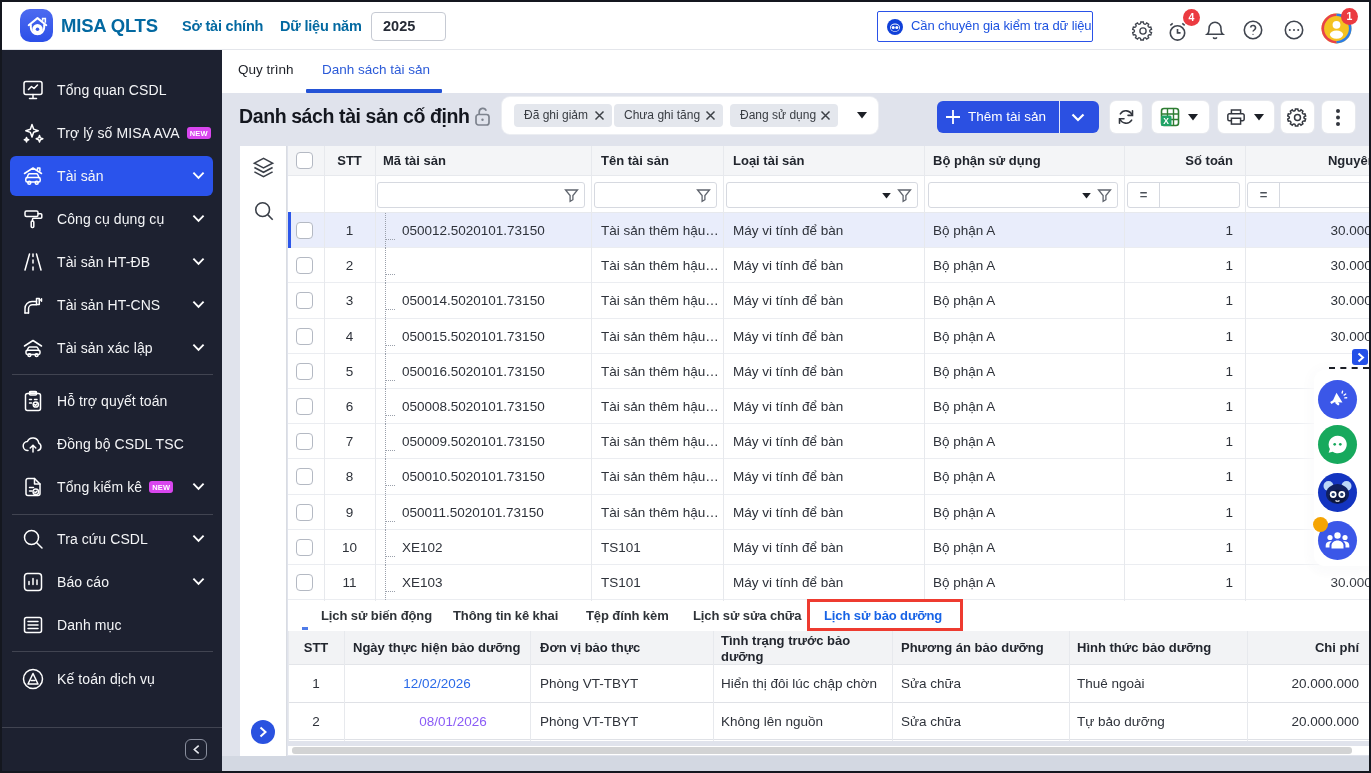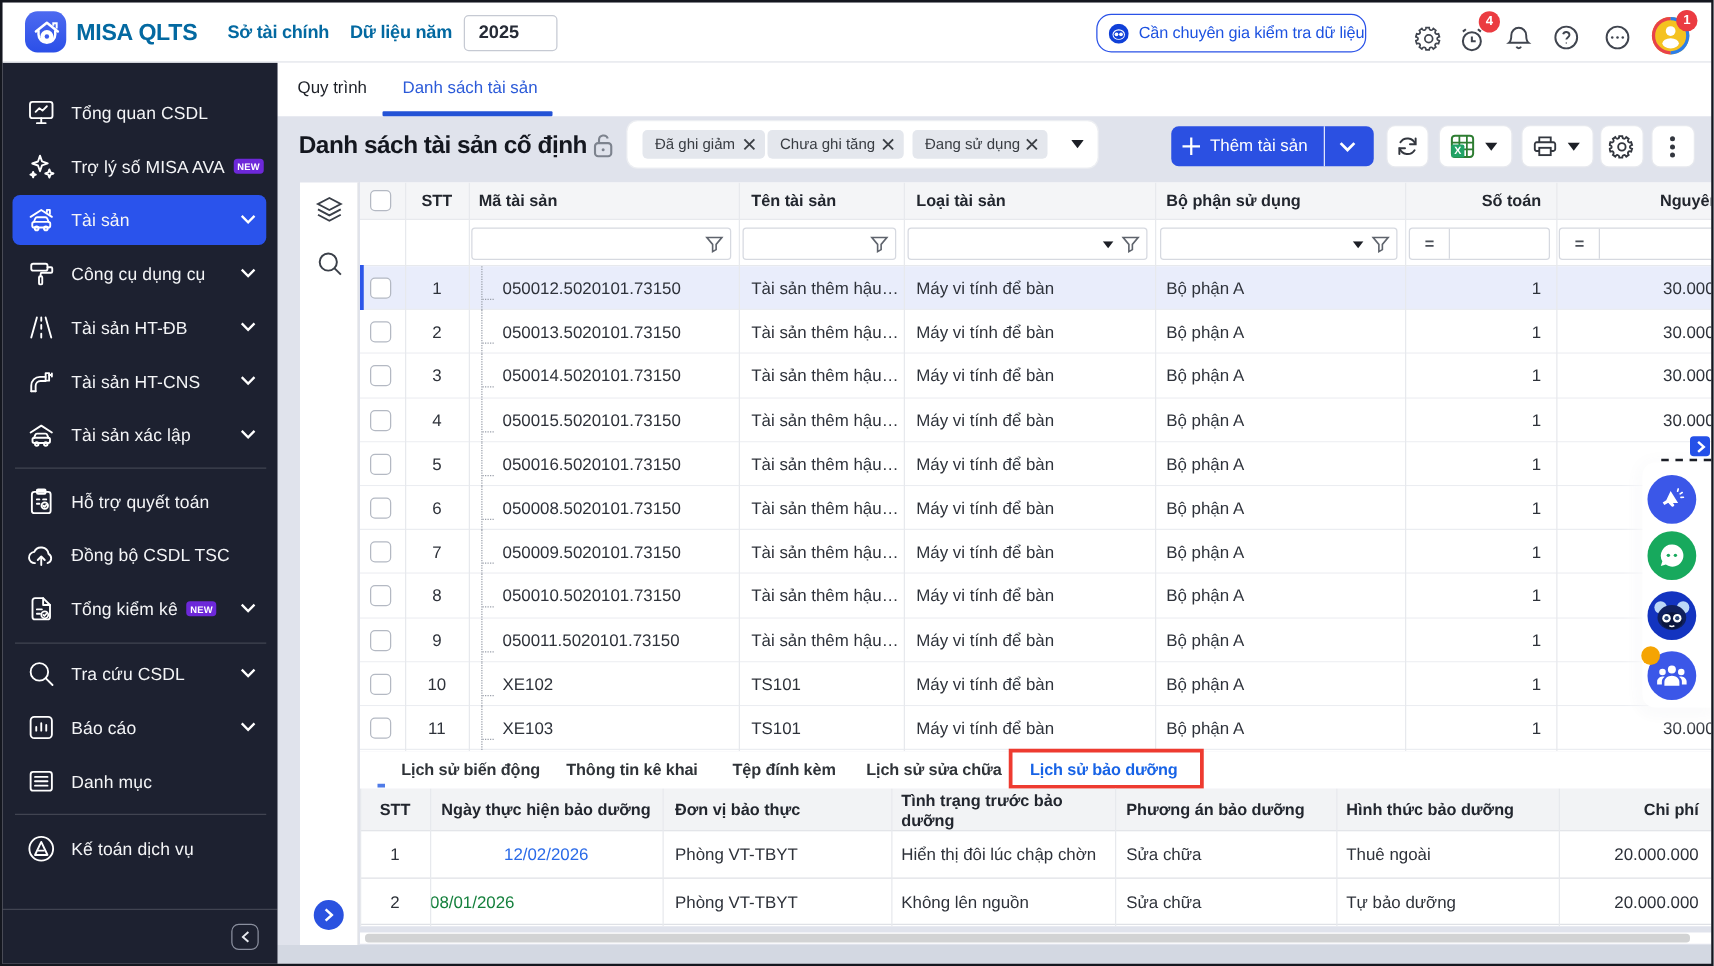--- a/index.html
+++ b/index.html
@@ -9,33 +9,33 @@
 #frame { position:absolute; inset:0; border:2px solid #14171f; z-index:90; pointer-events:none; }
 
 #topbar { position:absolute; left:2px; top:2px; right:2px; height:48px; background:#fff; border-bottom:1px solid #e4e6eb; z-index:5; }
 #logo { position:absolute; left:18px; top:7px; width:33px; height:33px; border-radius:10px; background:linear-gradient(180deg,#4d6af0,#2b4fe8); }
 #logo svg { position:absolute; left:5.5px; top:5.5px; }
 .tb-txt { position:absolute; top:0; height:40px; line-height:48px; color:#0369a1; }
 #brand { left:59px; font-size:18.5px; font-weight:bold; letter-spacing:-0.2px; }
 #lbl1 { left:180px; font-size:14.5px; font-weight:bold; letter-spacing:-0.2px; }
 #lbl2 { left:278px; font-size:14.5px; font-weight:bold; letter-spacing:-0.2px;text-align:center; }
 #yearbox { position:absolute; left:369px; top:10px; width:75px; height:29px; border:1px solid #c6cad3; border-radius:4px; background:#fff; font-size:14.5px; font-weight:bold; color:#262b36; line-height:27px; padding-left:11px; }
-#expertbtn { position:absolute; left:875px; top:9px; width:216px; height:31px; border:1.5px solid #2a52e8; border-radius:12px; background:#fff; }
+#expertbtn { position:absolute; left:875px; top:9px; width:216px; height:31px; border:1.5px solid #2a52e8; border-radius:2px; background:#fff; }
 #expertbtn .txt { position:absolute; left:33px; top:0; height:28px; line-height:28px; font-size:13px; color:#1d52e0; white-space:nowrap; letter-spacing:-0.1px; }
 .topicon { position:absolute; top:17px; color:#40454f; }
 .badge { position:absolute; background:#eb3b41; color:#fff; border-radius:9px; font-size:10.5px; font-weight:bold; height:17px; min-width:17px; text-align:center; line-height:17px; z-index:6; }
 
 #sidebar { position:absolute; left:2px; top:50px; width:220px; bottom:2px; background:#1d2130; z-index:4; }
 .sb-item { position:absolute; left:8px; width:203px; height:40px; border-radius:6px; color:#f4f5f7; }
 .sb-item.sel { background:#2a53ec; }
 .sb-item .ic { position:absolute; left:11px; top:8px; width:24px; height:24px; color:#fff; }
 .sb-item .tx { position:absolute; left:47px; top:0; height:40px; line-height:40px; font-size:14px; font-weight:500; white-space:nowrap; letter-spacing:0.1px; }
 .sb-item .ch { position:absolute; right:8px; top:13px; color:#fff; }
 .sb-sep { position:absolute; left:10px; width:201px; height:1px; background:rgba(255,255,255,.16); }
-.newbadge { display:inline-block; background:#6d28d9; color:#fff; font-size:7.5px; font-weight:bold; border-radius:3px; padding:2.5px 3px; vertical-align:2.5px; margin-left:7px; letter-spacing:.2px; line-height:7px; }
+.newbadge { display:inline-block; background:#d946ef; color:#fff; font-size:7.5px; font-weight:bold; border-radius:3px; padding:2.5px 3px; vertical-align:2.5px; margin-left:7px; letter-spacing:.2px; line-height:7px; }
 #collapsebtn { position:absolute; left:183px; top:689px; width:22px; height:21px; border:1.5px solid #8a8f9e; border-radius:6px; color:#e8eaf0; text-align:center; }
 
 #tabbar { position:absolute; left:222px; top:50px; right:2px; height:43px; background:#fff; z-index:1; }
 .tab { position:absolute; top:0; height:43px; line-height:40px; font-size:13.5px; color:#1d2027; }
 .tab.active { color:#2b5ad8; }
 #tabline { position:absolute; left:84px; top:39px; width:136px; height:4px; background:#2453d6; border-radius:1px; }
 #titleband { position:absolute; left:222px; top:93px; right:2px; height:53px; background:#e0e3ec; }
 #pagetitle { position:absolute; left:17px; top:12px; font-size:19.5px; font-weight:bold; color:#14171f; letter-spacing:-0.4px; }
 #lock { position:absolute; left:252px; top:13px; color:#7d838e; }
 #chipbox { position:absolute; left:280px; top:4px; width:376px; height:37px; background:#fff; border-radius:8px; box-shadow:0 0 0 1px #eceef2; }
@@ -451,21 +451,20 @@
       <div class="cell" style="left:445px;">Máy vi tính để bàn</div>
       <div class="cell" style="left:645px;">Bộ phận A</div>
       <div class="cell" style="left:836px;width:109px;text-align:right;">1</div>
       <div class="cell" style="left:957px;width:153px;text-align:right;">30.000.000</div>
     </div>
     <div class="row" style="top:102.2px;height:35.2px;">
       <div class="ck" style="left:8px;top:9px;"></div>
       <div class="cell" style="left:36px;width:51px;text-align:center;">2</div>
       <div class="treedot" style="left:97px;"></div>
       <div class="treebr" style="left:98px;top:26px;"></div>
-      <div class="cell" style="left:114px;">050013.5020101.73150</div>
       <div class="cell" style="left:313px;width:118px;overflow:hidden;text-overflow:ellipsis;">Tài sản thêm hậu tăng</div>
       <div class="cell" style="left:445px;">Máy vi tính để bàn</div>
       <div class="cell" style="left:645px;">Bộ phận A</div>
       <div class="cell" style="left:836px;width:109px;text-align:right;">1</div>
       <div class="cell" style="left:957px;width:153px;text-align:right;">30.000.000</div>
     </div>
     <div class="row" style="top:137.4px;height:35.2px;">
       <div class="ck" style="left:8px;top:9px;"></div>
       <div class="cell" style="left:36px;width:51px;text-align:center;">3</div>
       <div class="treedot" style="left:97px;"></div>
@@ -599,21 +598,21 @@
       <div class="bcell" style="left:0px;width:56px;text-align:center;">1</div>
       <div class="bcell" style="left:56px;width:186px;text-align:center;color:#2a6ae8;">12/02/2026</div>
       <div class="bcell" style="left:252px;">Phòng VT-TBYT</div>
       <div class="bcell" style="left:433px;">Hiển thị đôi lúc chập chờn</div>
       <div class="bcell" style="left:613px;">Sửa chữa</div>
       <div class="bcell" style="left:789px;">Thuê ngoài</div>
       <div class="bcell" style="left:959px;width:112px;text-align:right;">20.000.000</div>
     </div>
     <div style="position:absolute;left:0;top:71.5px;width:100%;height:37.5px;border-bottom:1px solid #dfe1e6;">
       <div class="bcell" style="left:0px;width:56px;text-align:center;">2</div>
-      <div class="bcell" style="left:56px;width:186px;color:#15803d;">08/01/2026</div>
+      <div class="bcell" style="left:72px;width:186px;text-align:center;color:#8b5cf6;">08/01/2026</div>
       <div class="bcell" style="left:252px;">Phòng VT-TBYT</div>
       <div class="bcell" style="left:433px;">Không lên nguồn</div>
       <div class="bcell" style="left:613px;">Sửa chữa</div>
       <div class="bcell" style="left:789px;">Tự bảo dưỡng</div>
       <div class="bcell" style="left:959px;width:112px;text-align:right;">20.000.000</div>
     </div>
     <div class="bcol" style="left:0px"></div>
     <div class="bcol" style="left:56px"></div>
     <div class="bcol" style="left:242px"></div>
     <div class="bcol" style="left:425px"></div>

